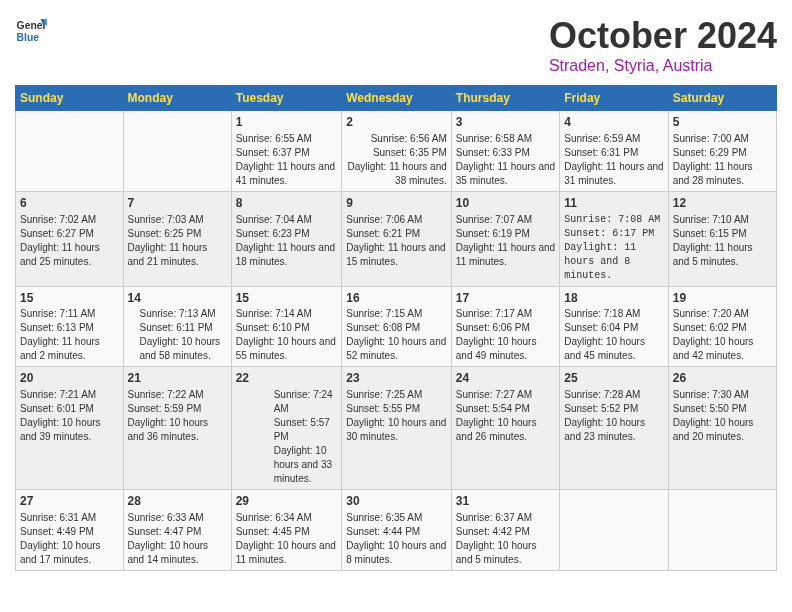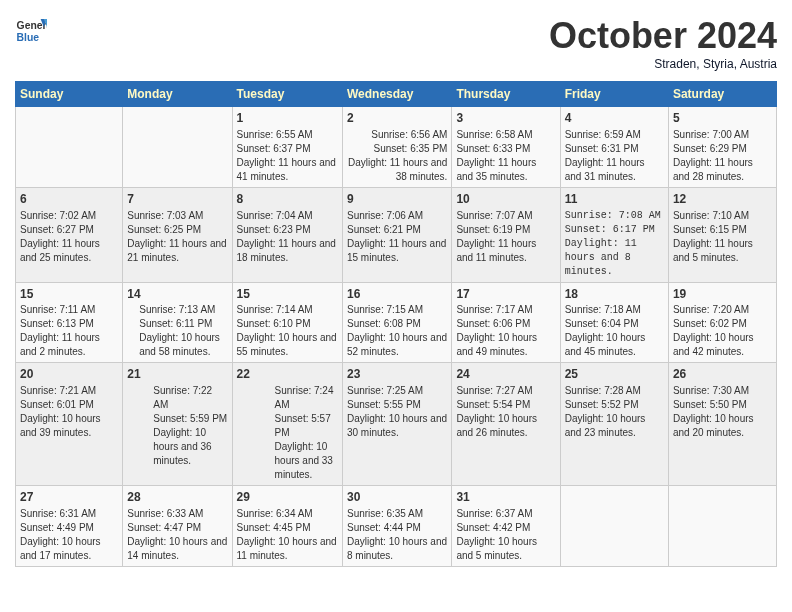--- a/index.html
+++ b/index.html
@@ -25,39 +25,38 @@
     .logo {
       display: flex;
       align-items: center;
       gap: 4px;
     }
     .logo-icon {
       width: 32px;
       height: 32px;
     }
     .title-block {
-      text-align: right;
     }
     .month-title {
       font-size: 36px;
       font-weight: bold;
       color: #333;
     }
     .subtitle {
-      font-size: 12px;
-      color: #0f172a;
+      font-size: 16px;
+      color: #a21caf;
     }
     table {
       width: 100%;
       border-collapse: collapse;
       font-size: 11px;
     }
     thead tr th {
       background-color: #2a6db5;
-      color: #fef9c3;
+      color: #fde047;
       padding: 5px 4px;
       text-align: left;
       font-weight: bold;
       font-size: 12px;
       border: 1px solid #2a6db5;
     }
     tbody tr td {
       border: 1px solid #ccc;
       vertical-align: top;
       padding: 3px 4px;
@@ -240,21 +239,21 @@
         </tr>
         <tr>
           <td>
             <span class="day-number">20</span>
             <div class="day-info" style="white-space: pre-line;">Sunrise: 7:21 AM
 Sunset: 6:01 PM
 Daylight: 10 hours and 39 minutes.</div>
           </td>
           <td>
             <span class="day-number">21</span>
-            <div class="day-info" style="white-space: pre-line; margin-left: 26px;">Sunrise: 7:22 AM
+            <div class="day-info" style="white-space: pre-line;">Sunrise: 7:22 AM
 Sunset: 5:59 PM
 Daylight: 10 hours and 36 minutes.</div>
           </td>
           <td>
             <span class="day-number">22</span>
             <div class="day-info" style="white-space: pre-line; margin-left: 38px;">Sunrise: 7:24 AM
 Sunset: 5:57 PM
 Daylight: 10 hours and 33 minutes.</div>
           </td>
           <td>

